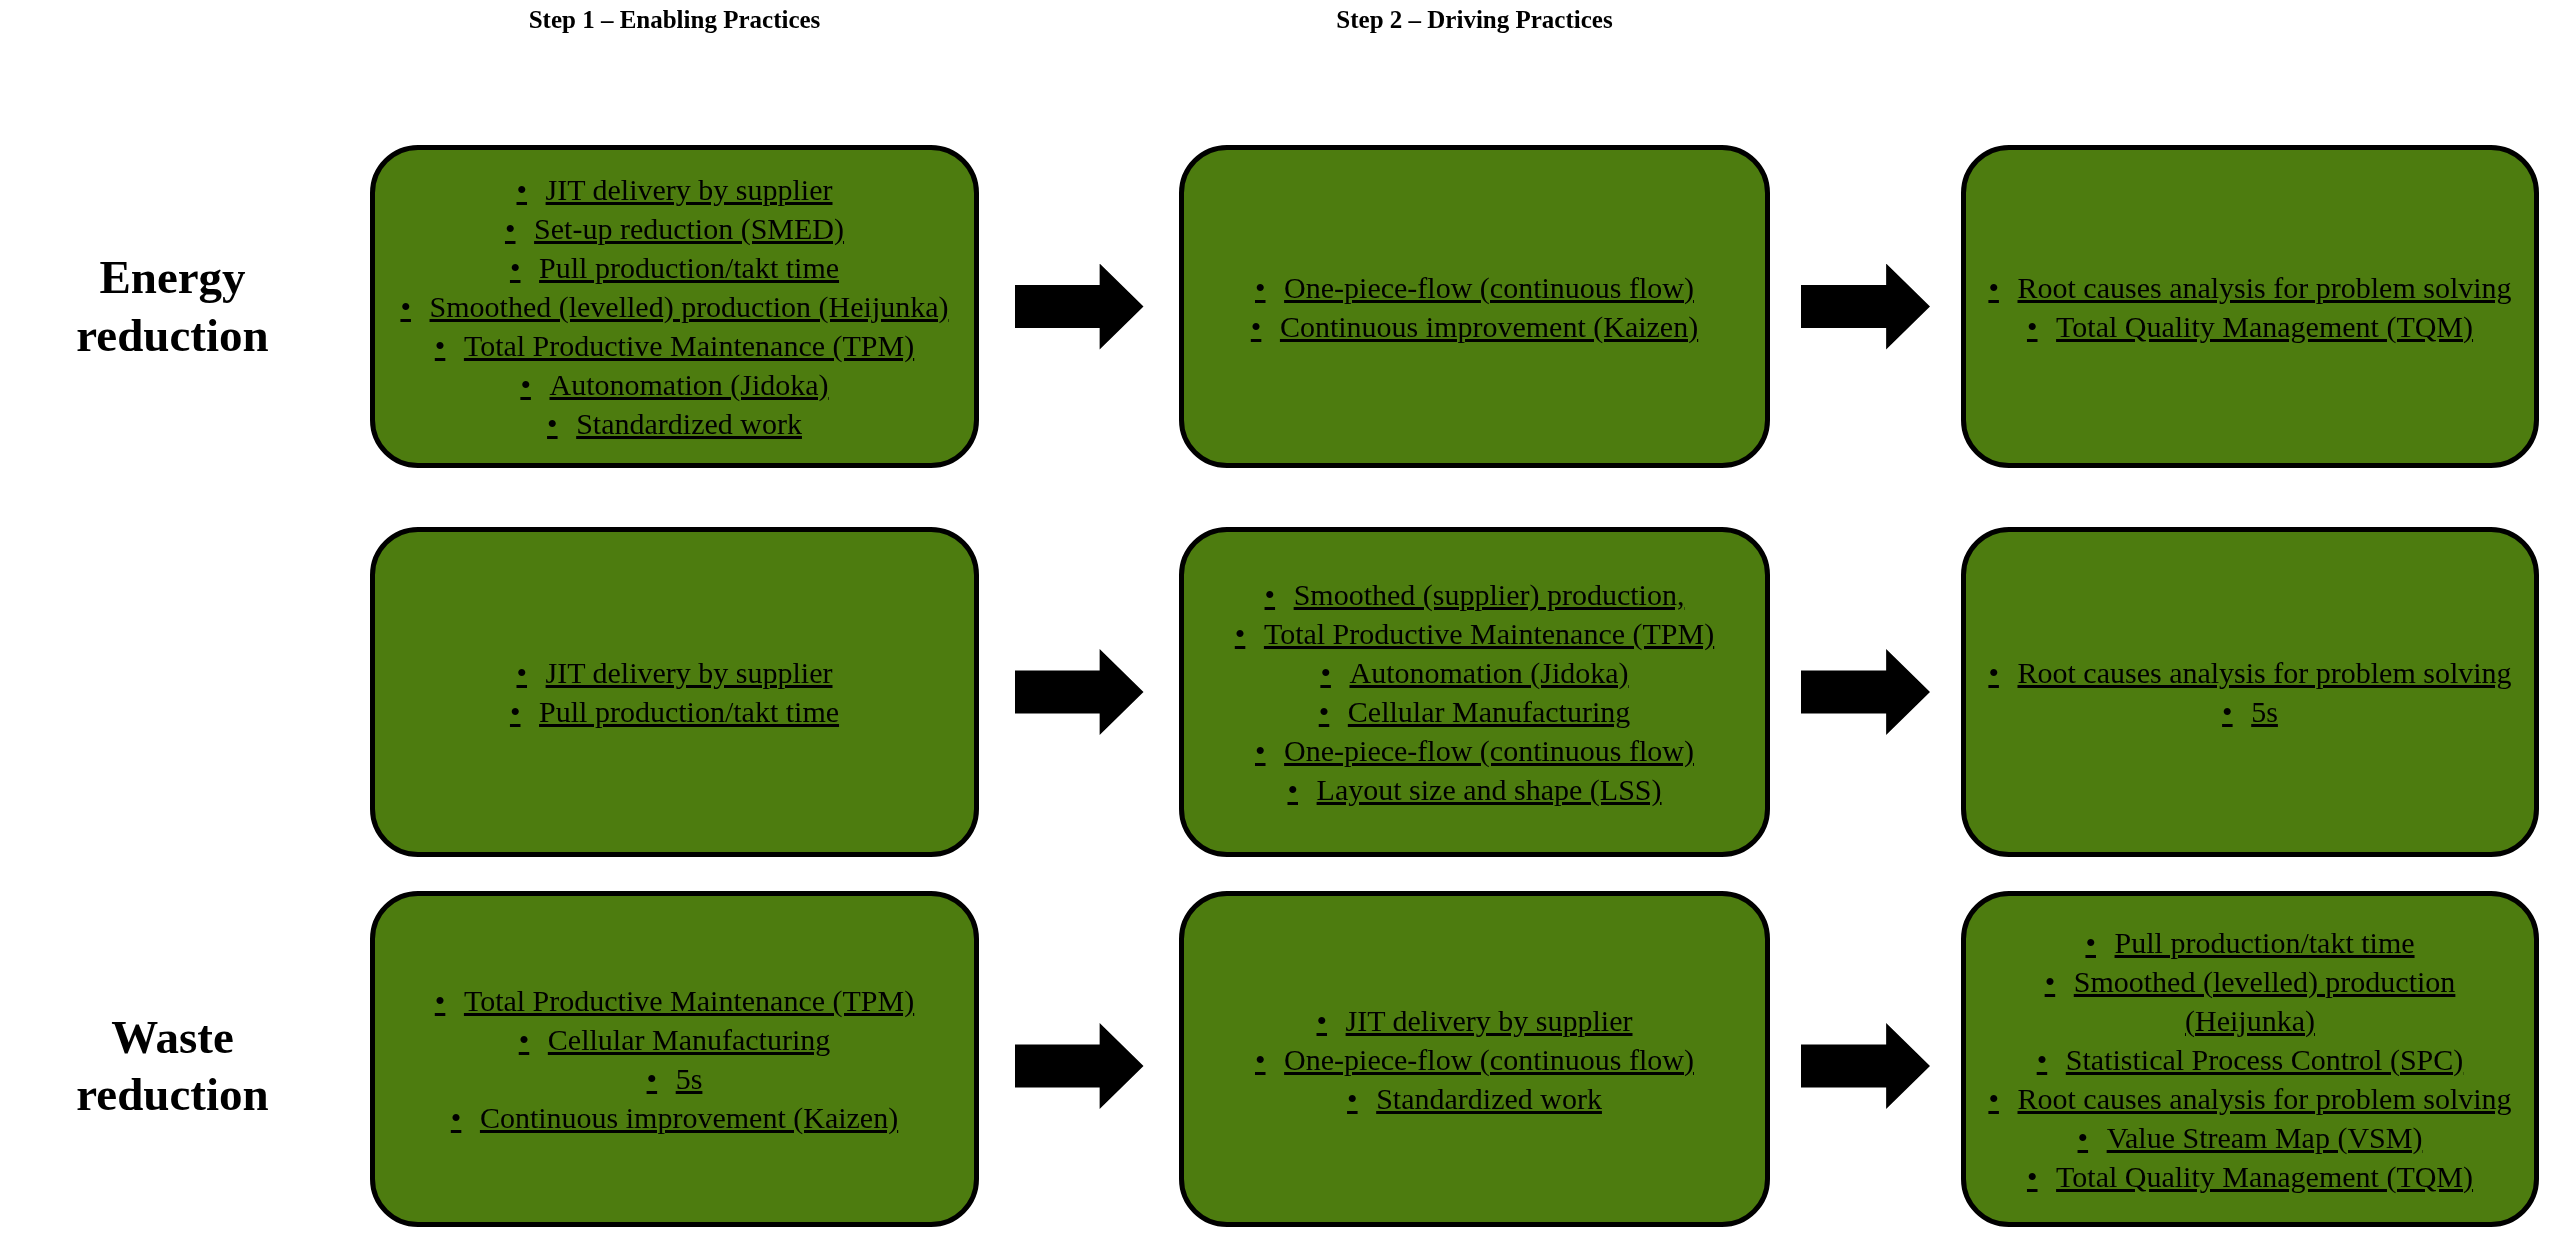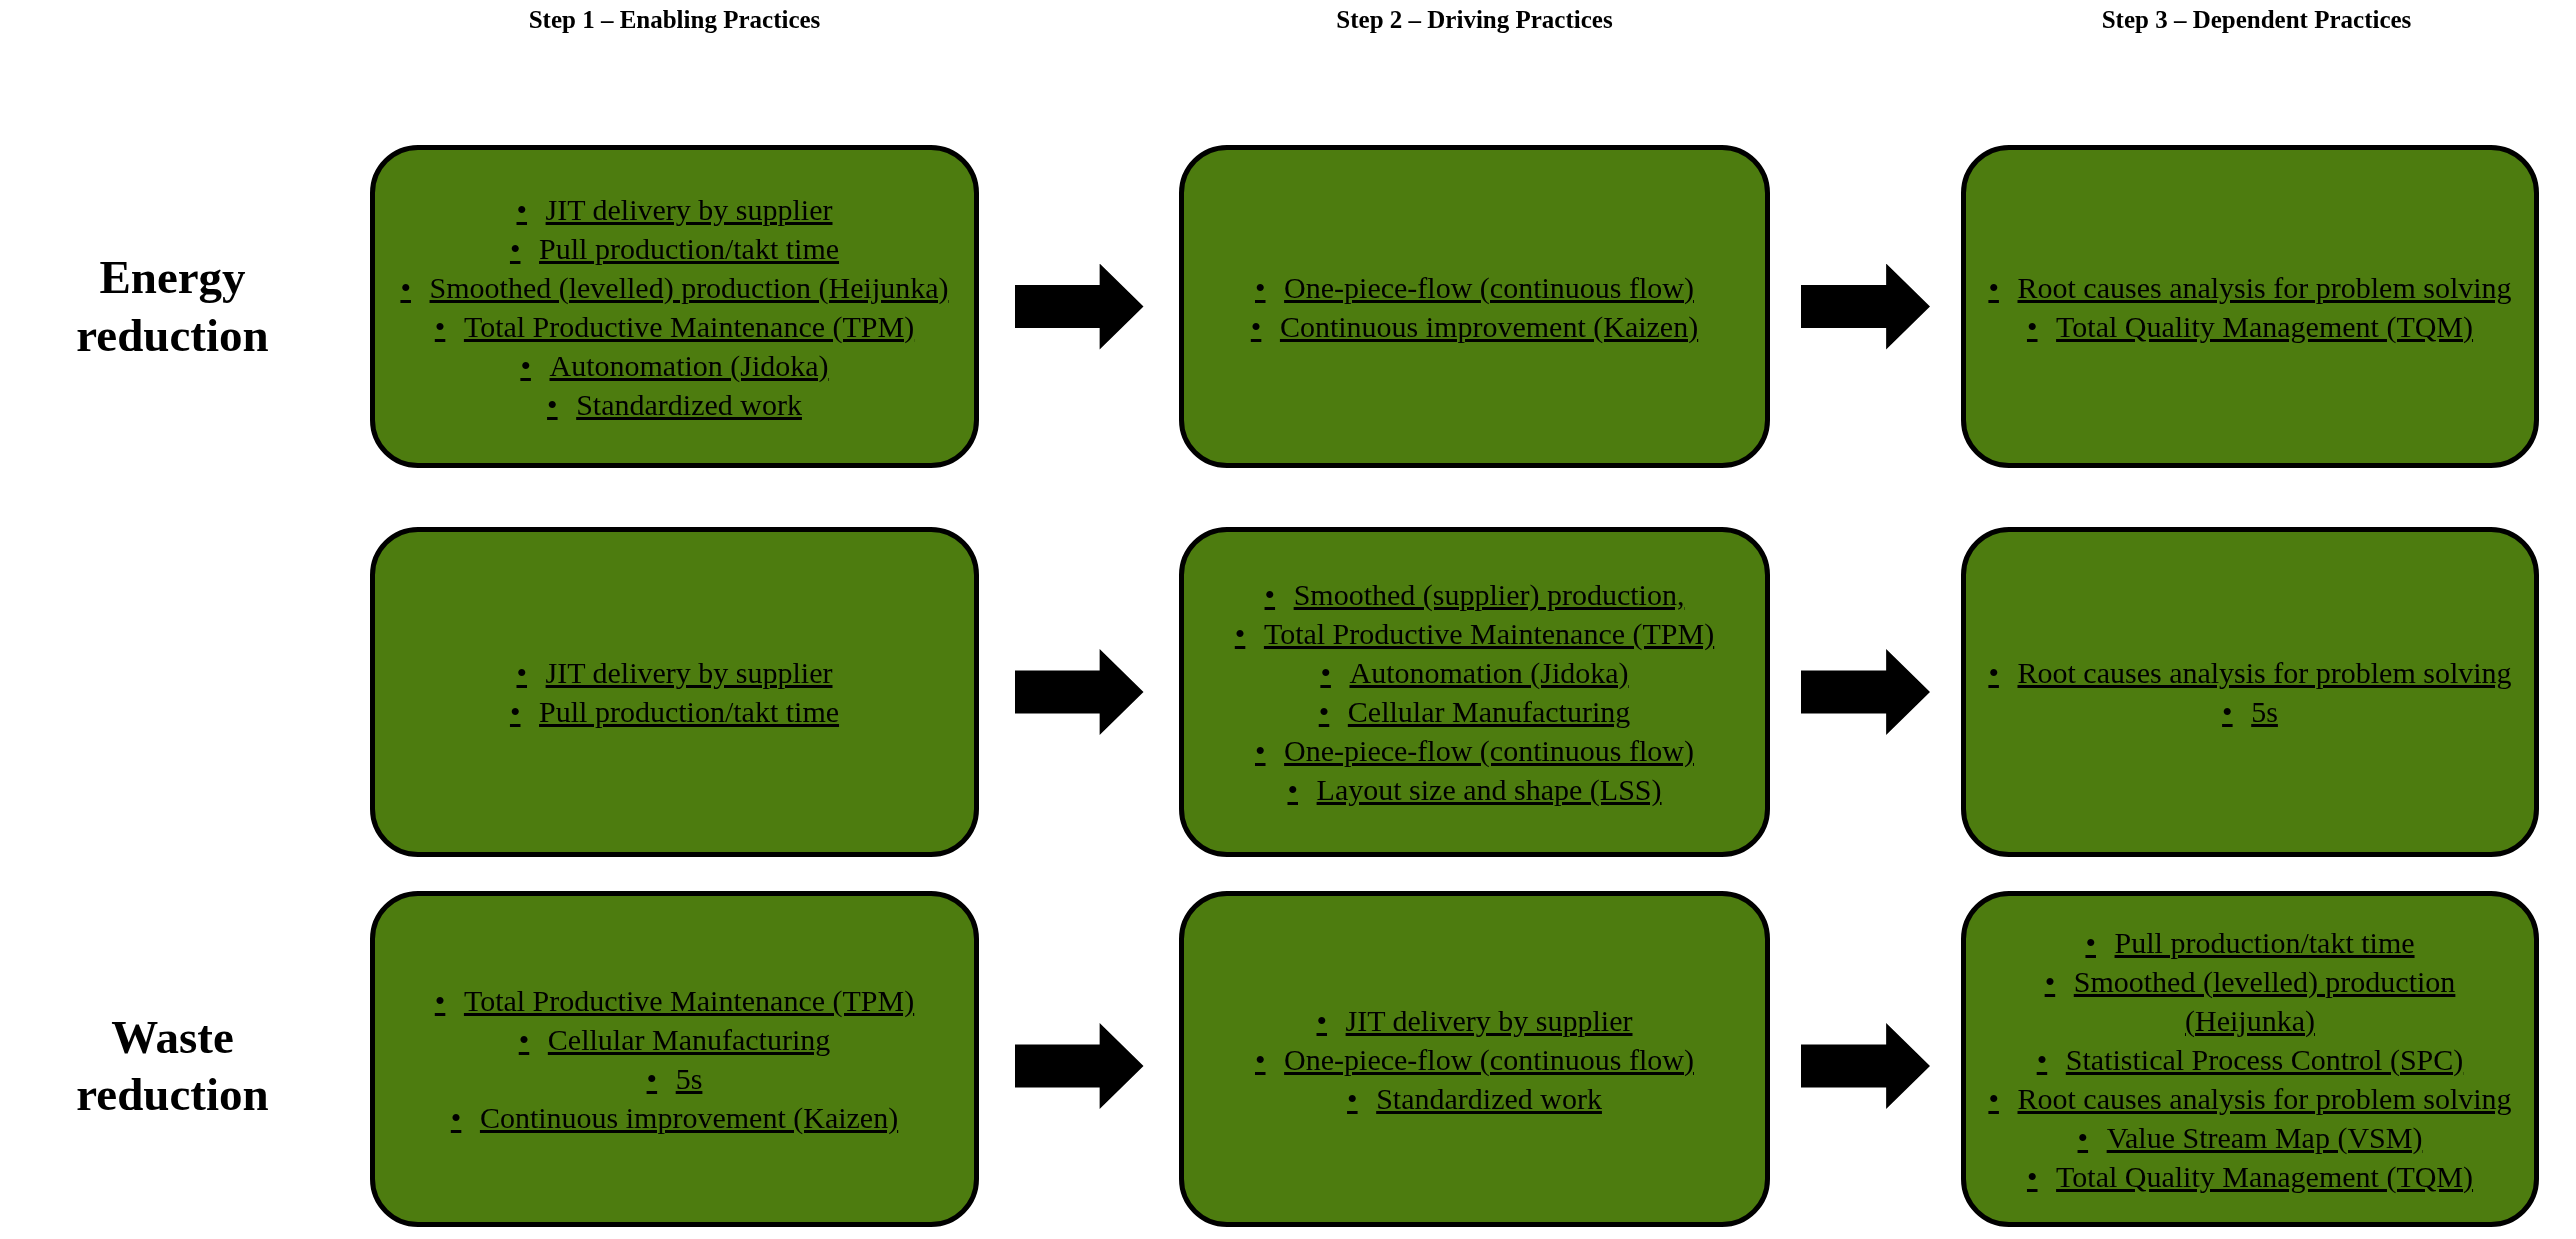--- a/index.html
+++ b/index.html
@@ -98,29 +98,27 @@
 <body>
 
 <div class="canvas">
 
   <div class="col-header h1">
     <span class="header-text">Step 1 – Enabling Practices</span>
   </div>
   <div class="col-header h2">
     <span class="header-text">Step 2 – Driving Practices</span>
   </div>
-  <div class="col-header h3">
-    <span class="header-text">Step 3 – Dependent Practices</span>
-  </div>
 
   <div class="row-label r1">
     <span class="label-text">Energy reduction</span>
   </div>
   <div class="box c1 r1">
       <div class="bullet-item"><span class="bullet">•</span><span class="bullet-text">JIT delivery by supplier</span></div>
+      <div class="bullet-item"><span class="bullet">•</span><span class="bullet-text">Set-up reduction (SMED)</span></div>
       <div class="bullet-item"><span class="bullet">•</span><span class="bullet-text">Pull production/takt time</span></div>
       <div class="bullet-item"><span class="bullet">•</span><span class="bullet-text">Smoothed (levelled) production (Heijunka)</span></div>
       <div class="bullet-item"><span class="bullet">•</span><span class="bullet-text">Total Productive Maintenance (TPM)</span></div>
       <div class="bullet-item"><span class="bullet">•</span><span class="bullet-text">Autonomation (Jidoka)</span></div>
       <div class="bullet-item"><span class="bullet">•</span><span class="bullet-text">Standardized work</span></div>
     </div>
   <div class="arrow-cell a1 r1">
     <div class="arrow"></div>
   </div>
   <div class="box c2 r1">

